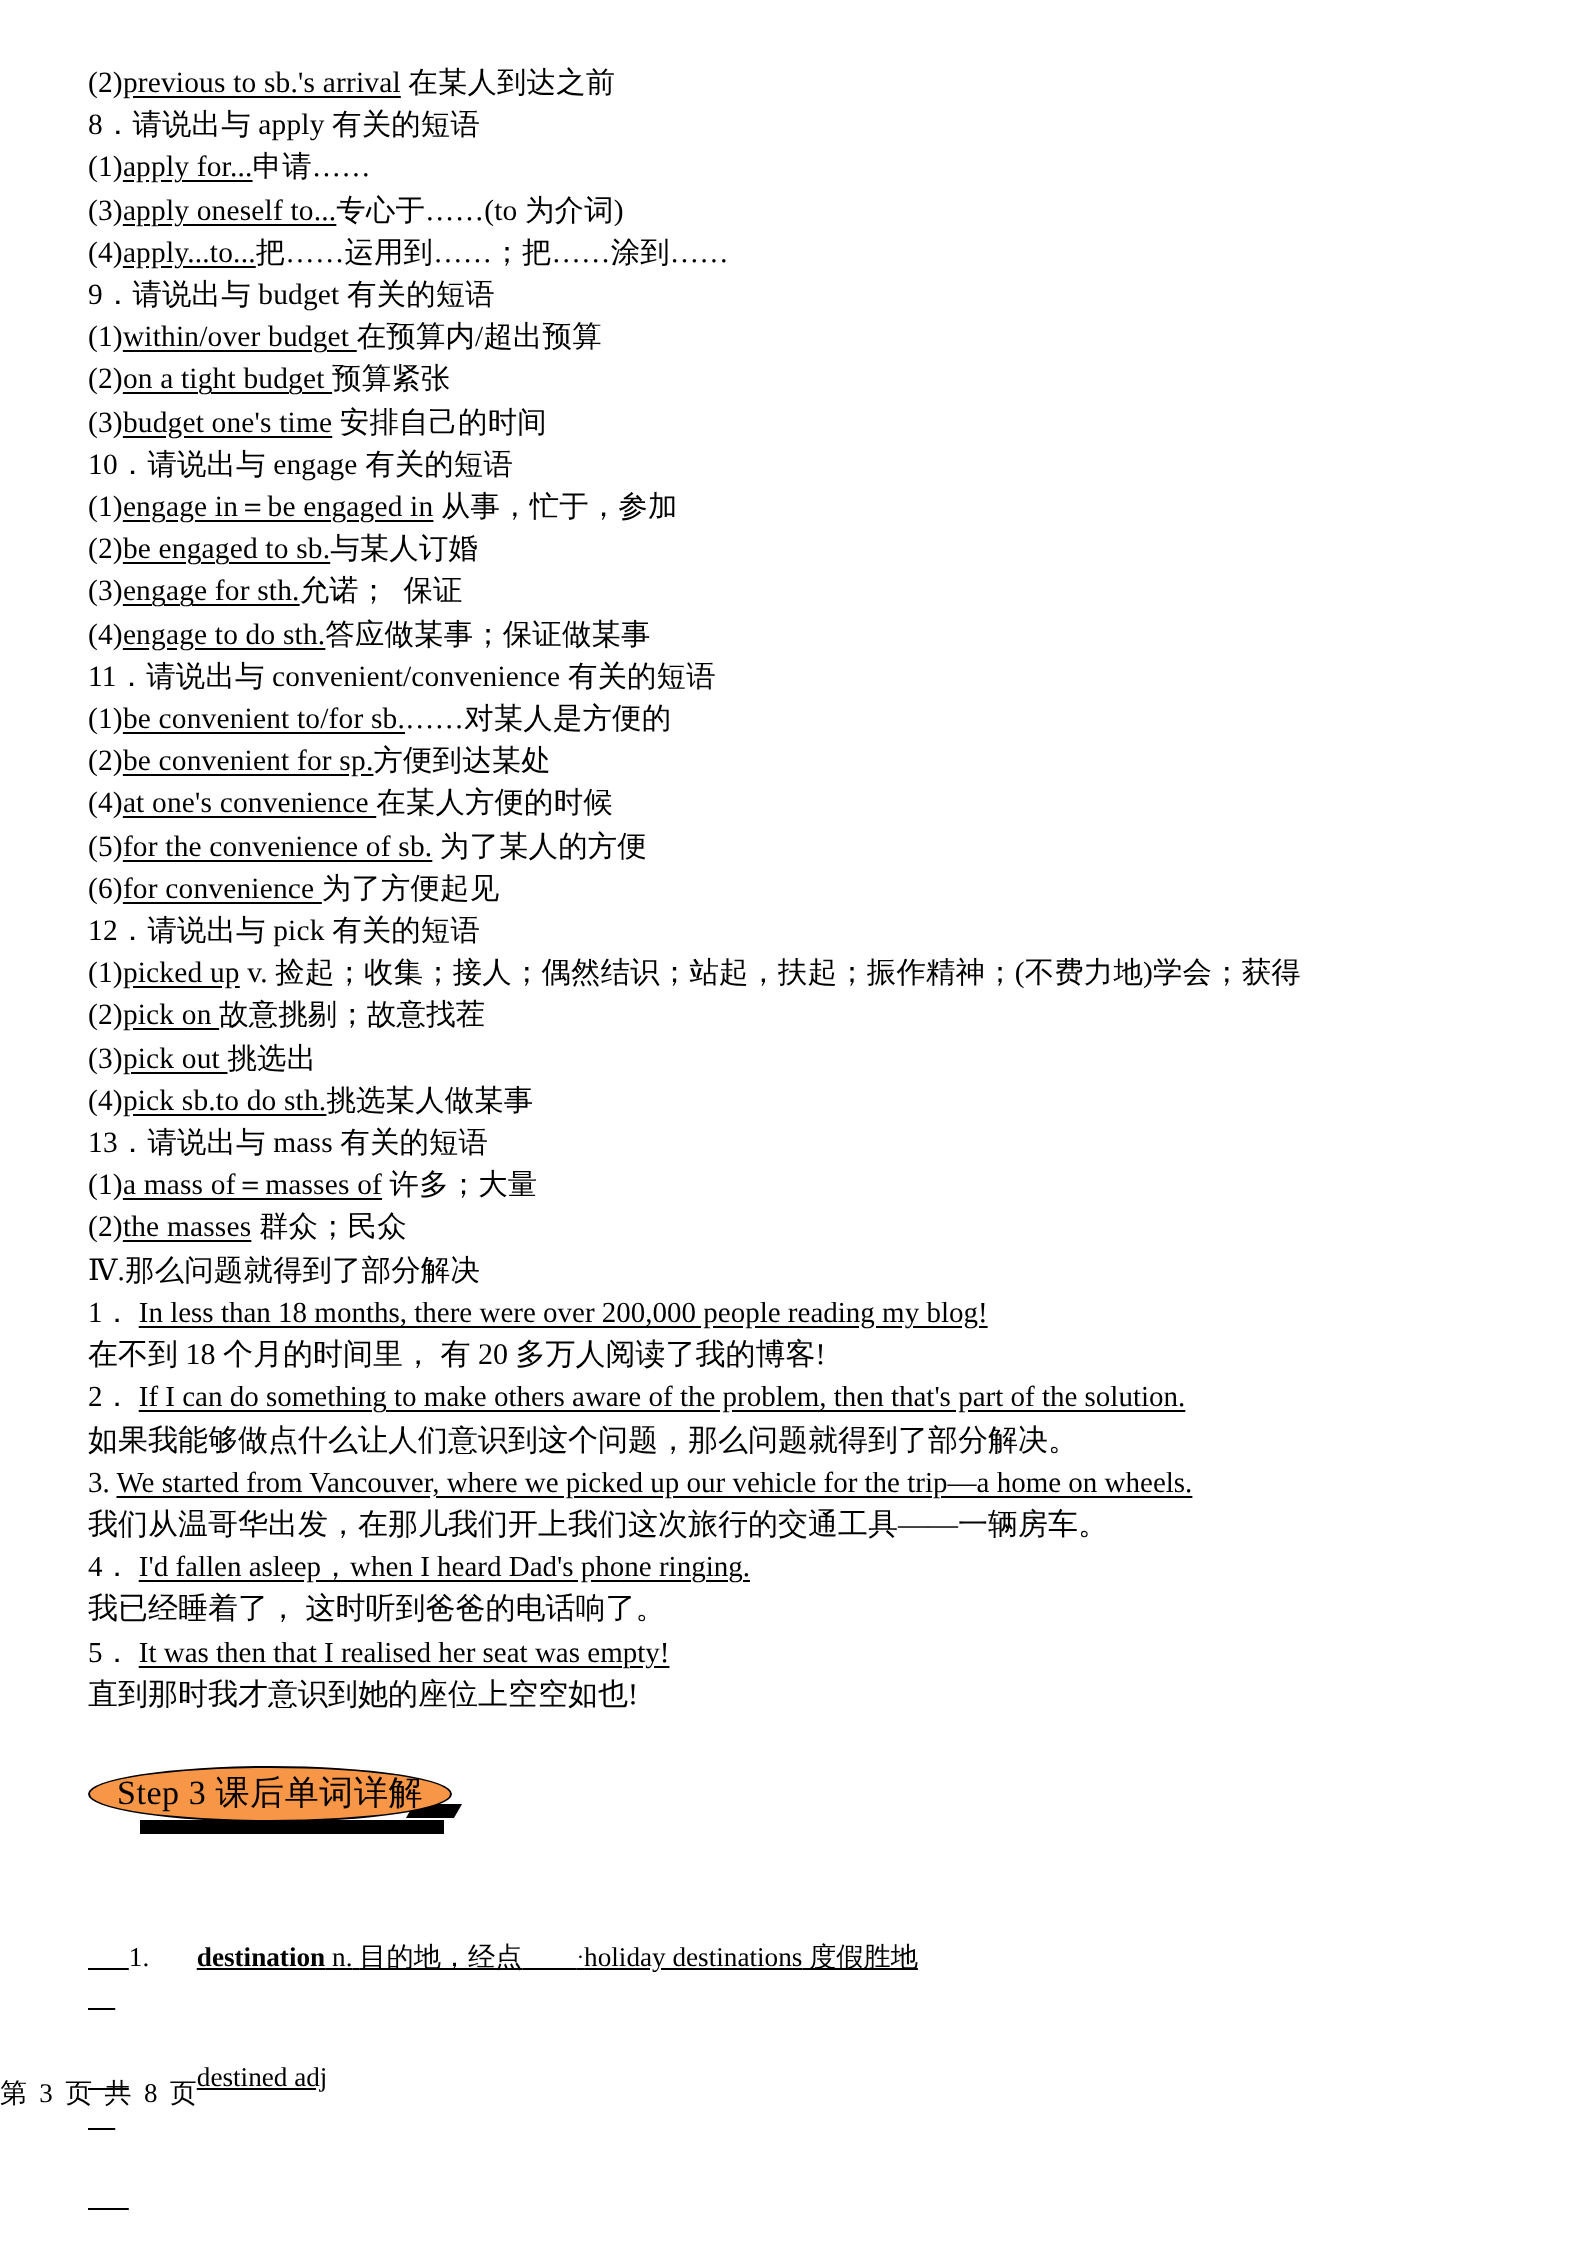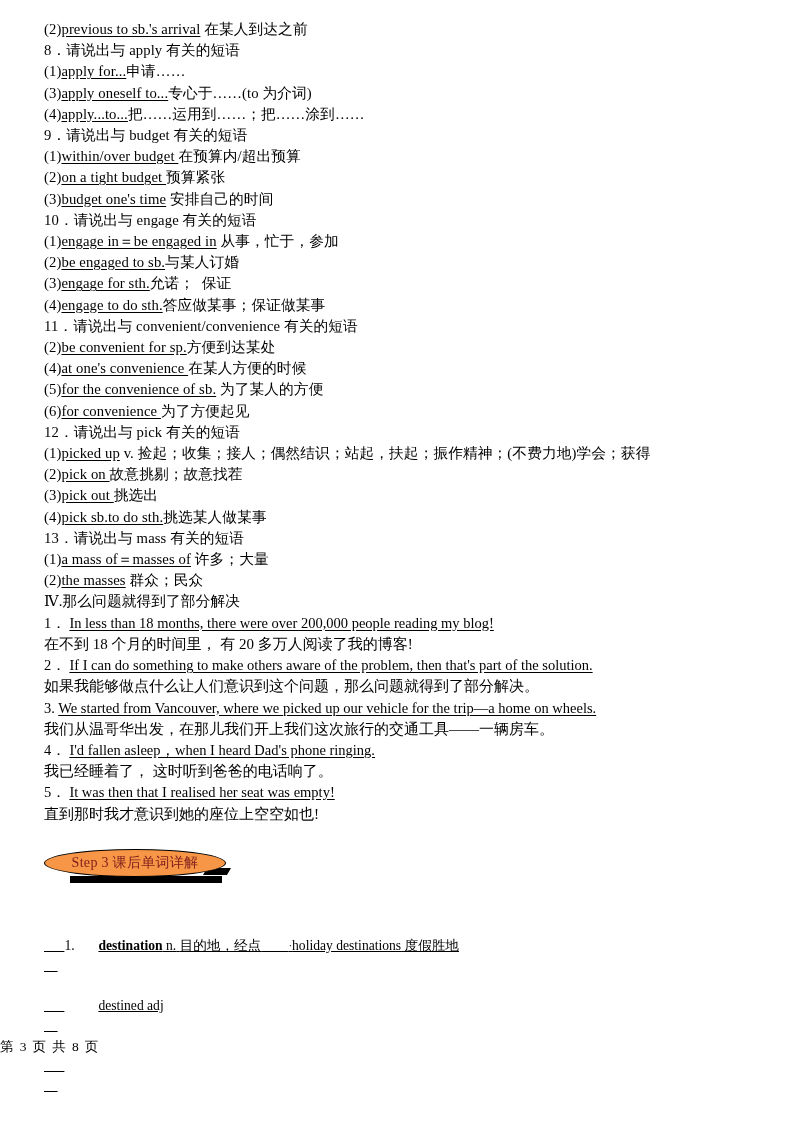--- a/index.html
+++ b/index.html
@@ -13,21 +13,21 @@
     font-family: "Liberation Serif", "DejaVu Serif", serif;
     color: #000000;
     position: relative;
     overflow: hidden;
   }
   .page {
     position: relative;
     width: 794px;
     height: 1123px;
     box-sizing: border-box;
-    padding: 19px 44px 0 44px;
+    padding: 32px 44px 0 44px;
   }
   
   .line {
     font-size: 14.7px;
     line-height: 21.2px;
     white-space: pre-wrap;
     letter-spacing: 0.1px;
   }
   .u {
     text-decoration: underline;
@@ -85,22 +85,22 @@
     height: 28px;
     background: #F79646;
     border: 1.4px solid #000000;
     border-radius: 50% / 50%;
     display: flex;
     align-items: center;
     justify-content: center;
     box-sizing: border-box;
   }
   .step-banner-text {
-    font-size: 14px;
-    color: #7f1d1d;
+    font-size: 17px;
+    color: #000000;
     white-space: nowrap;
     letter-spacing: 0.3px;
   }
 
   
   .vocab {
     margin-top: 22px;
     font-size: 13.6px;
     line-height: 20px;
   }
@@ -151,20 +151,21 @@
       <div class="line prompt"><span class="num">9．</span><span>请说出与 budget 有关的短语</span></div>
       <div class="line"><span class="num">(1)</span><span class="u">within/over budget </span><span>在预算内/超出预算</span></div>
       <div class="line"><span class="num">(2)</span><span class="u">on a tight budget </span><span>预算紧张</span></div>
       <div class="line"><span class="num">(3)</span><span class="u">budget one's time</span><span> 安排自己的时间</span></div>
       <div class="line prompt"><span class="num">10．</span><span>请说出与 engage 有关的短语</span></div>
       <div class="line"><span class="num">(1)</span><span class="u">engage in＝be engaged in</span><span> 从事，忙于，参加</span></div>
       <div class="line"><span class="num">(2)</span><span class="u">be engaged to sb.</span><span>与某人订婚</span></div>
       <div class="line"><span class="num">(3)</span><span class="u">engage for sth.</span><span>允诺；  保证</span></div>
       <div class="line"><span class="num">(4)</span><span class="u">engage to do sth.</span><span>答应做某事；保证做某事</span></div>
       <div class="line prompt"><span class="num">11．</span><span>请说出与 convenient/convenience 有关的短语</span></div>
+      <div class="line"><span class="num">(1)</span><span class="u">be convenient to/for sb.</span><span>……对某人是方便的</span></div>
       <div class="line"><span class="num">(2)</span><span class="u">be convenient for sp.</span><span>方便到达某处</span></div>
       <div class="line"><span class="num">(4)</span><span class="u">at one's convenience </span><span>在某人方便的时候</span></div>
       <div class="line"><span class="num">(5)</span><span class="u">for the convenience of sb.</span><span> 为了某人的方便</span></div>
       <div class="line"><span class="num">(6)</span><span class="u">for convenience </span><span>为了方便起见</span></div>
       <div class="line prompt"><span class="num">12．</span><span>请说出与 pick 有关的短语</span></div>
       <div class="line"><span class="num">(1)</span><span class="u">picked up</span><span> v. 捡起；收集；接人；偶然结识；站起，扶起；振作精神；(不费力地)学会；获得</span></div>
       <div class="line"><span class="num">(2)</span><span class="u">pick on </span><span>故意挑剔；故意找茬</span></div>
       <div class="line"><span class="num">(3)</span><span class="u">pick out </span><span>挑选出</span></div>
       <div class="line"><span class="num">(4)</span><span class="u">pick sb.to do sth.</span><span>挑选某人做某事</span></div>
       <div class="line prompt"><span class="num">13．</span><span>请说出与 mass 有关的短语</span></div>

